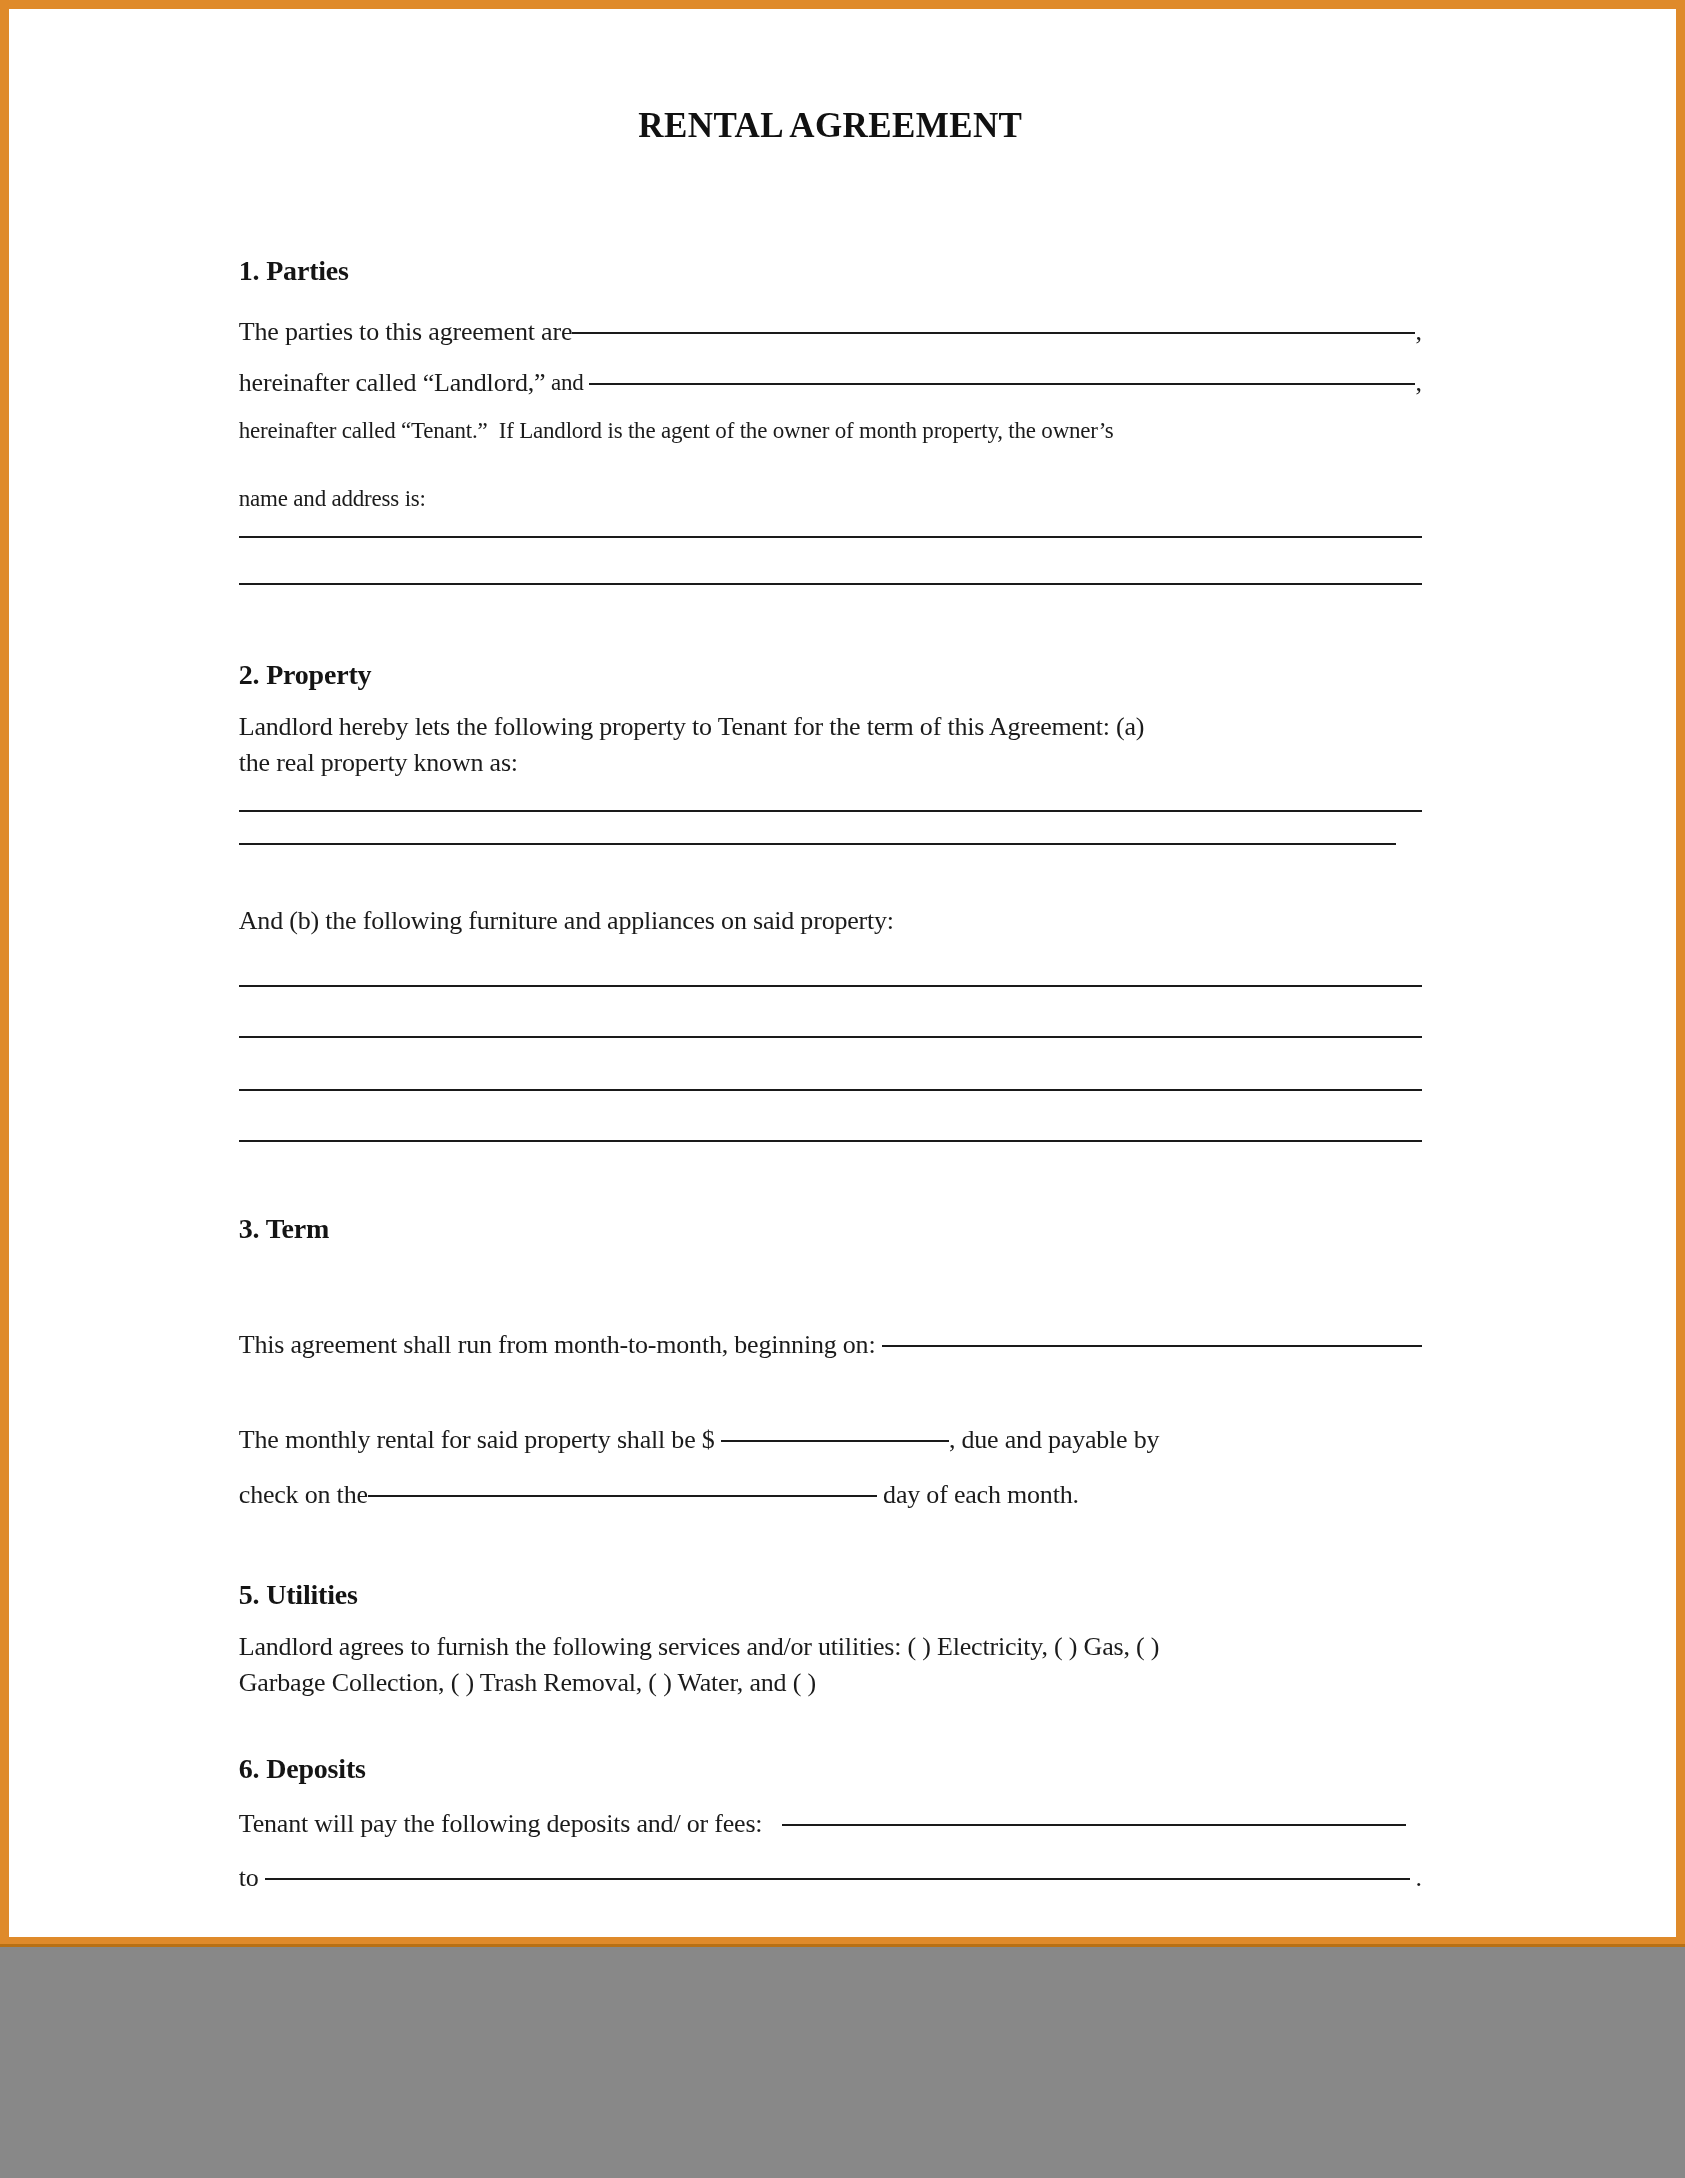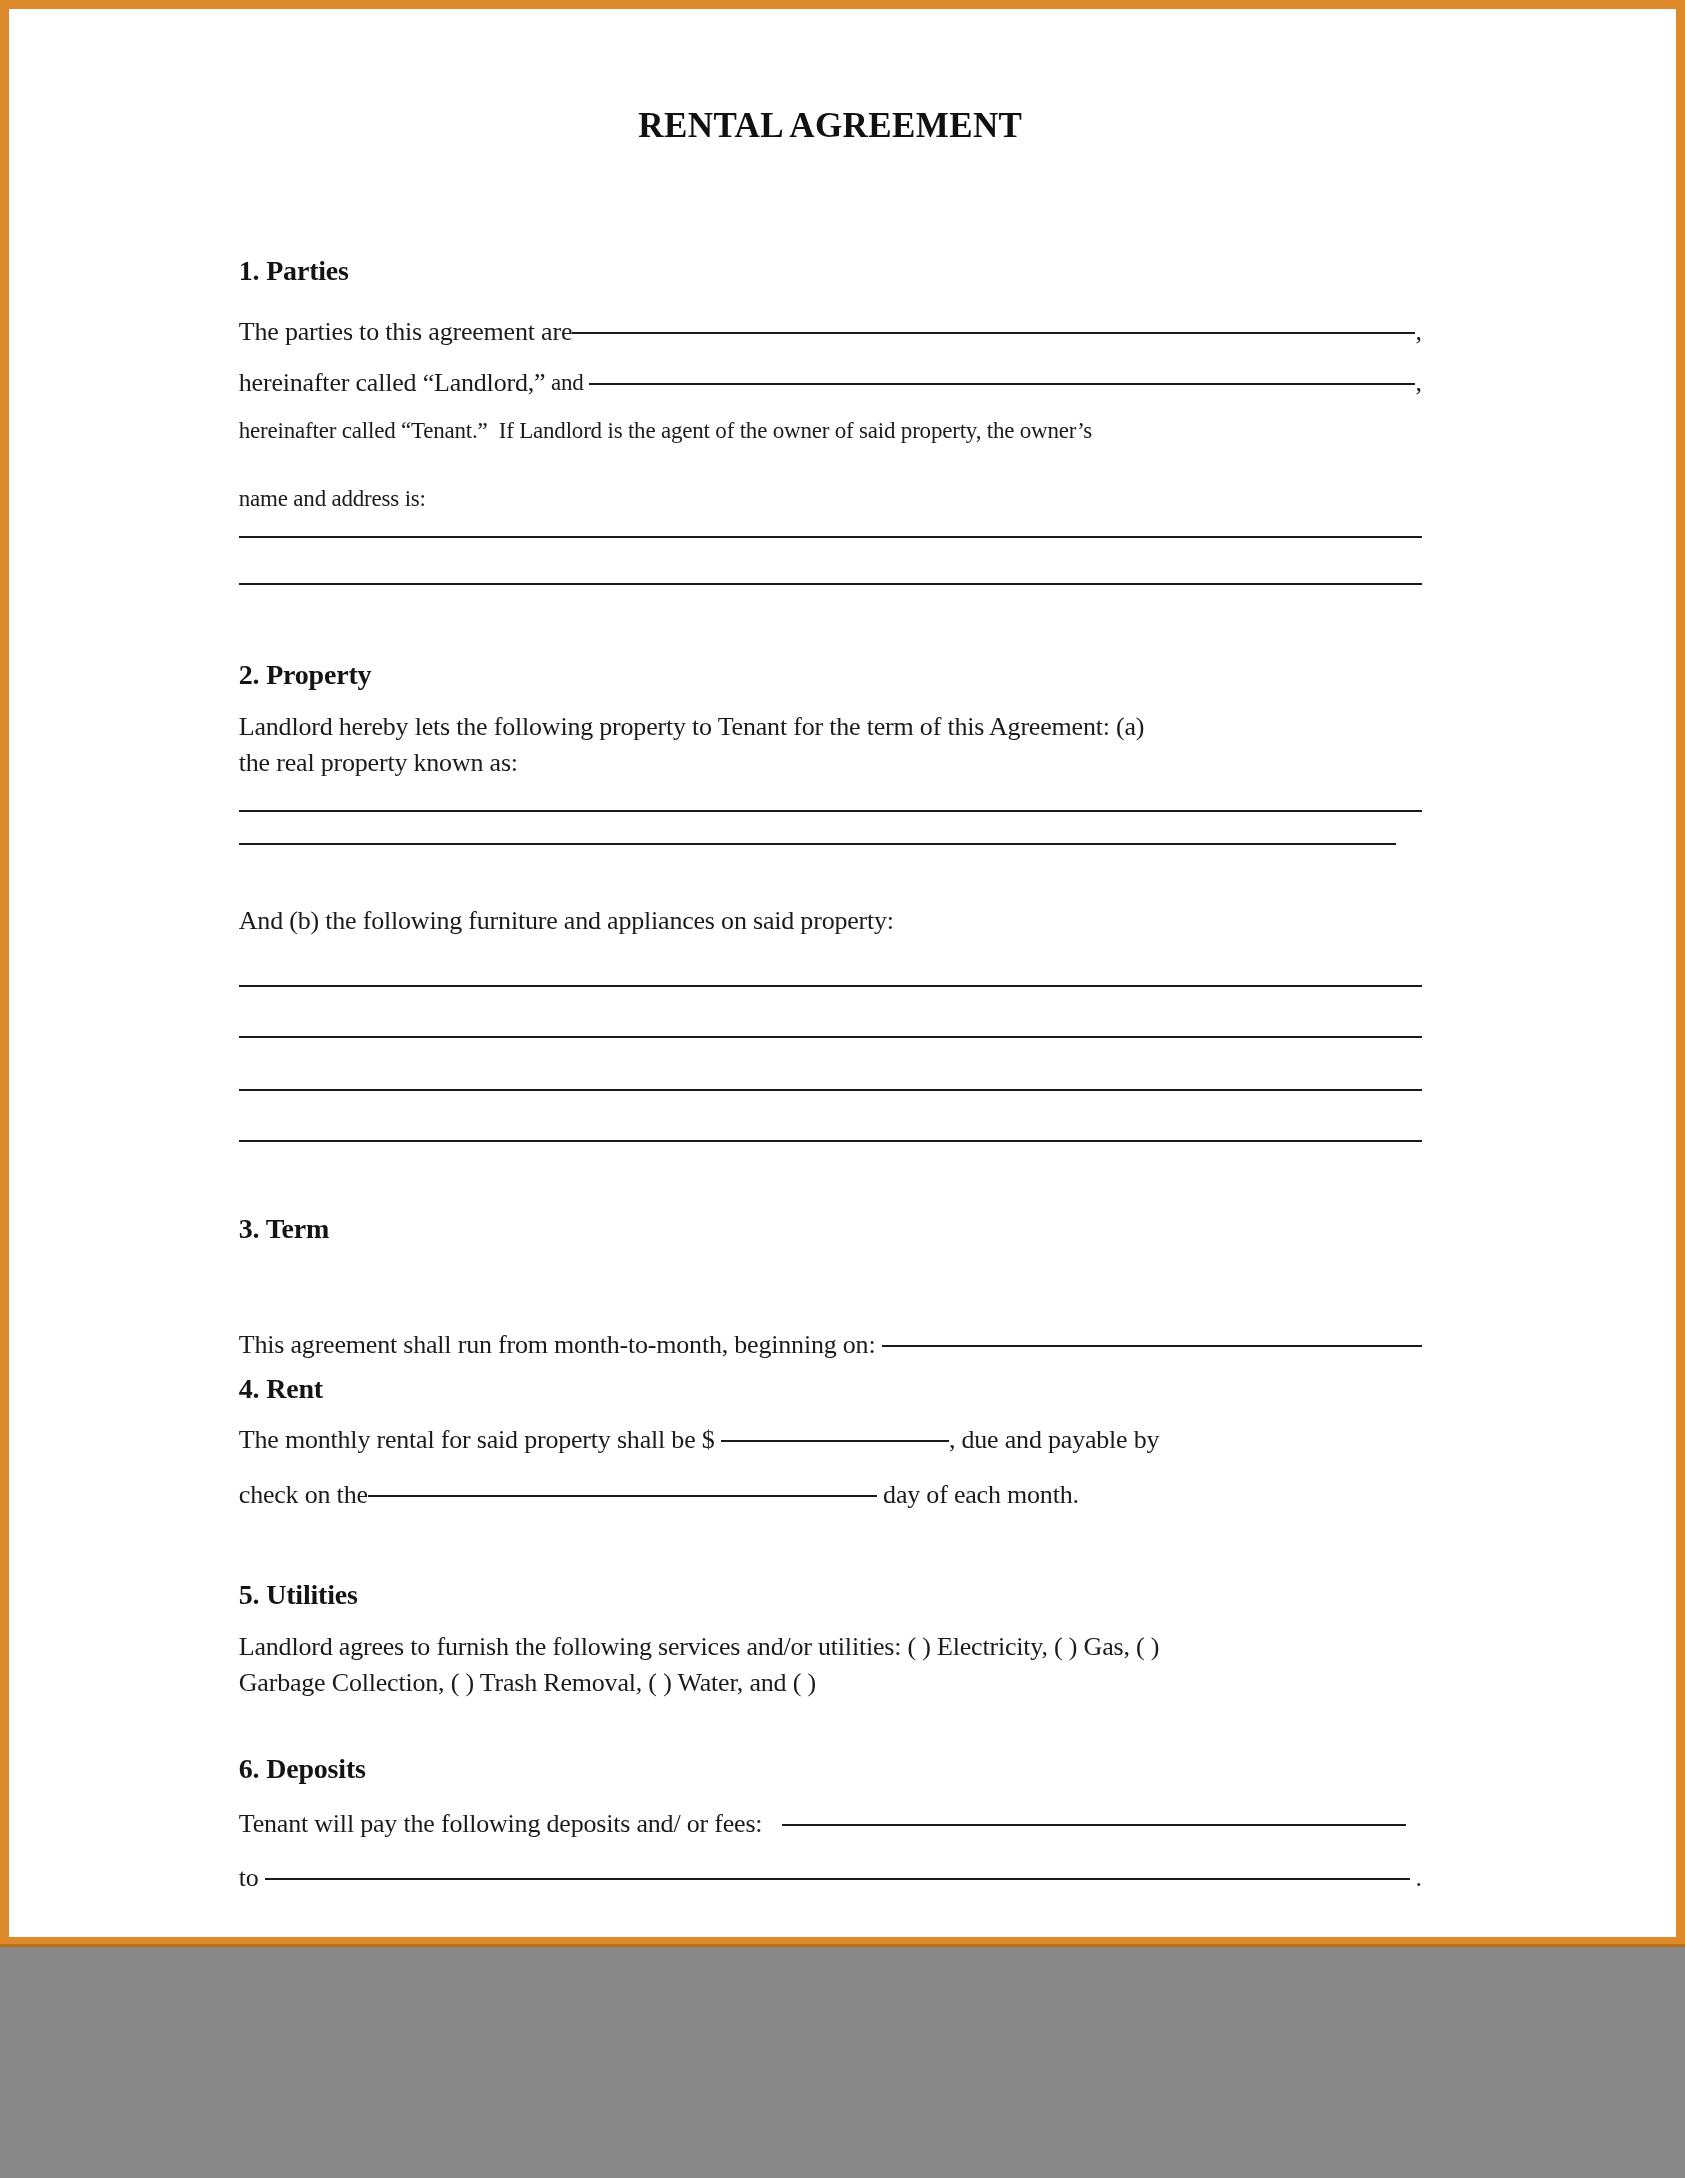--- a/index.html
+++ b/index.html
@@ -63,21 +63,21 @@
         <span class="line-text">,</span>
       </div>
 
       <div class="abs bodyline flexline" style="top:356px;">
         <span class="line-text">hereinafter called “Landlord,”</span>
         <span class="line-text small-inline"> and </span>
         <span class="fill"></span>
         <span class="line-text">,</span>
       </div>
 
-      <div class="abs smallline line-text" style="top:406px;">hereinafter called “Tenant.”  If Landlord is the agent of the owner of said property, the owner’s</div>
+      <div class="abs smallline line-text" style="top:406px;">hereinafter called “Tenant.”  If Landlord is the agent of the owner of month property, the owner’s</div>
 
       <div class="abs smallline line-text" style="top:454px;margin-top:20px;">name and address is:</div>
 
       <div class="abs blank-rule" style="top:527px;"></div>
       <div class="abs blank-rule" style="top:574px;"></div>
 
       <div class="abs heading" style="top:650px;">2. Property</div>
 
       <div class="abs bodyline line-text" style="top:700px;">Landlord hereby lets the following property to Tenant for the term of this Agreement: (a)</div>
       <div class="abs bodyline line-text" style="top:736px;">the real property known as:</div>
@@ -92,21 +92,20 @@
       <div class="abs blank-rule" style="top:1080px;"></div>
       <div class="abs blank-rule" style="top:1131px;"></div>
 
       <div class="abs heading" style="top:1204px;">3. Term</div>
 
       <div class="abs bodyline flexline" style="top:1280px;margin-top:38px;">
         <span class="line-text">This agreement shall run from month-to-month, beginning on: </span>
         <span class="fill"></span>
       </div>
 
-      <div class="abs heading" style="top:1364px;">4. Rent</div>
 
       <div class="abs bodyline flexline" style="top:1413px;">
         <span class="line-text">The monthly rental for said property shall be $ </span>
         <span class="fill fixed" style="width:228px;"></span>
         <span class="line-text">, due and payable by</span>
       </div>
 
       <div class="abs bodyline flexline" style="top:1468px;">
         <span class="line-text">check on the</span>
         <span class="fill fixed" style="width:509px;"></span>

